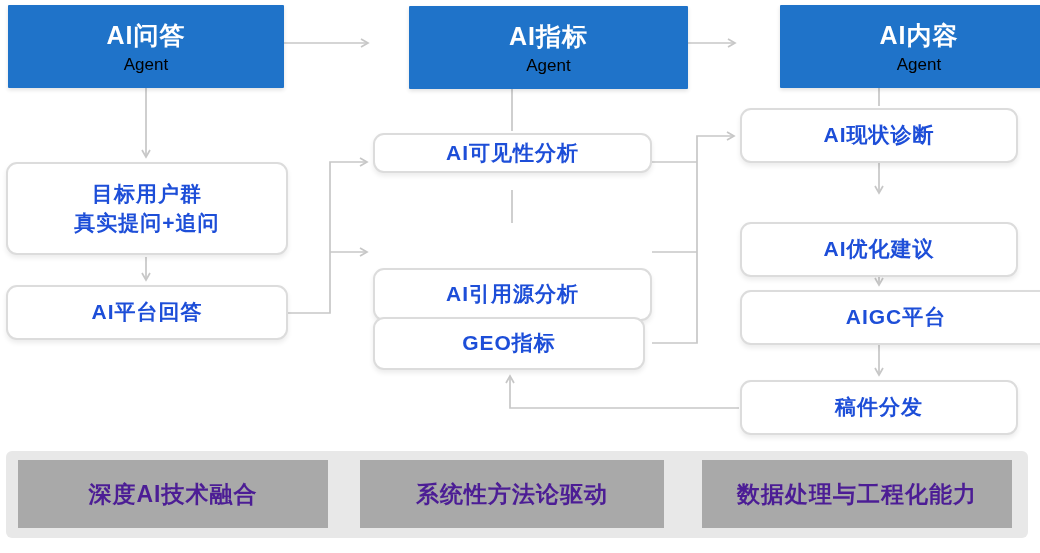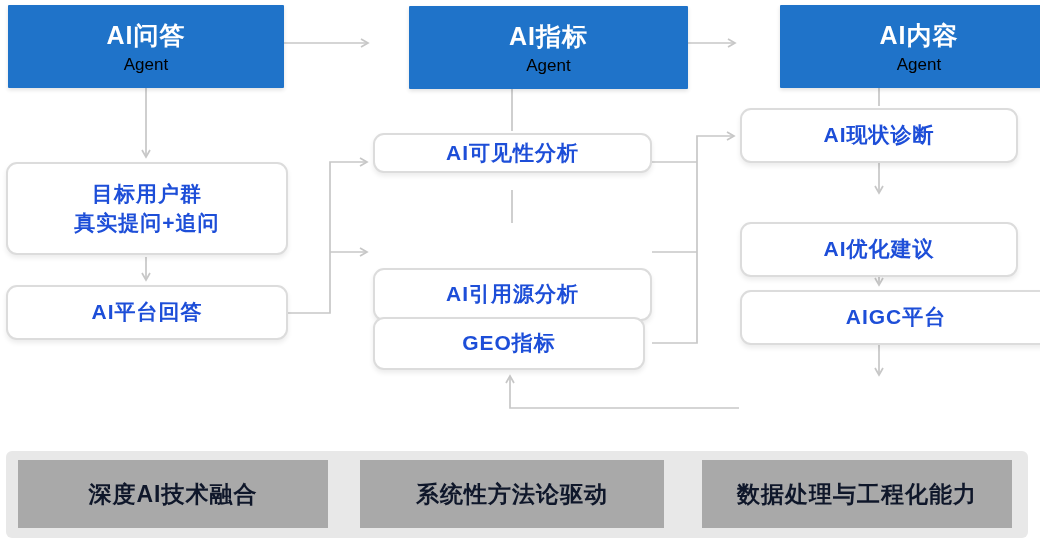--- a/index.html
+++ b/index.html
@@ -73,21 +73,21 @@
     border-radius: 6px;
   }
   .footer-box {
     position: absolute;
     top: 460px;
     height: 68px;
     background: #a9a9a9;
     display: flex;
     align-items: center;
     justify-content: center;
-    color: #0f172a;
+    color: #4c1d95;
     font-size: 23px;
     font-weight: 700;
     letter-spacing: 1px;
   }
 </style>
 </head>
 <body>
 
 <div class="canvas">
 
@@ -141,19 +141,20 @@
   <div class="flow-box" style="left:373px; top:225px; width:279px; height:53px;margin-top:43px;">AI引用源分析</div>
   <div class="flow-box" style="left:373px; top:317px; width:272px; height:53px;">GEO指标</div>
 
   <div class="agent-header" style="left:740px; top:5px; width:278px; height:83px;margin-left:40px;">
     <div class="title">AI内容</div>
     <div class="subtitle">Agent</div>
   </div>
   <div class="flow-box" style="left:740px; top:108px; width:278px; height:55px;">AI现状诊断</div>
   <div class="flow-box" style="left:740px; top:198px; width:278px; height:55px;margin-top:24px;">AI优化建议</div>
   <div class="flow-box" style="left:740px; top:290px; width:312px; height:55px;">AIGC平台</div>
+  <div class="flow-box" style="left:740px; top:380px; width:278px; height:55px;">稿件分发</div>
 
   <div class="footer-strip"></div>
   <div class="footer-box" style="left:18px; width:310px;">深度AI技术融合</div>
   <div class="footer-box" style="left:360px; width:304px;">系统性方法论驱动</div>
   <div class="footer-box" style="left:702px; width:310px;">数据处理与工程化能力</div>
 
 </div>
 
 </body></html>

